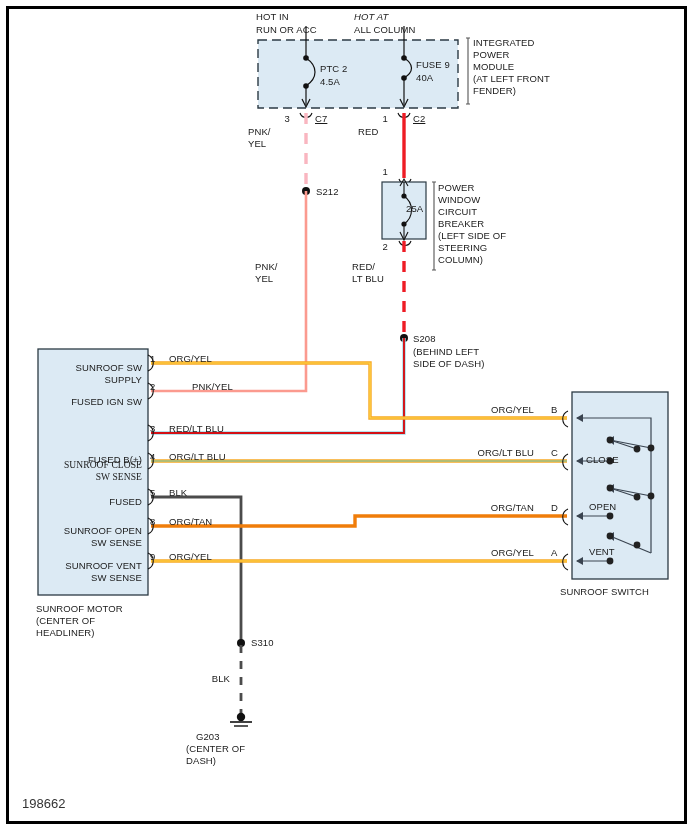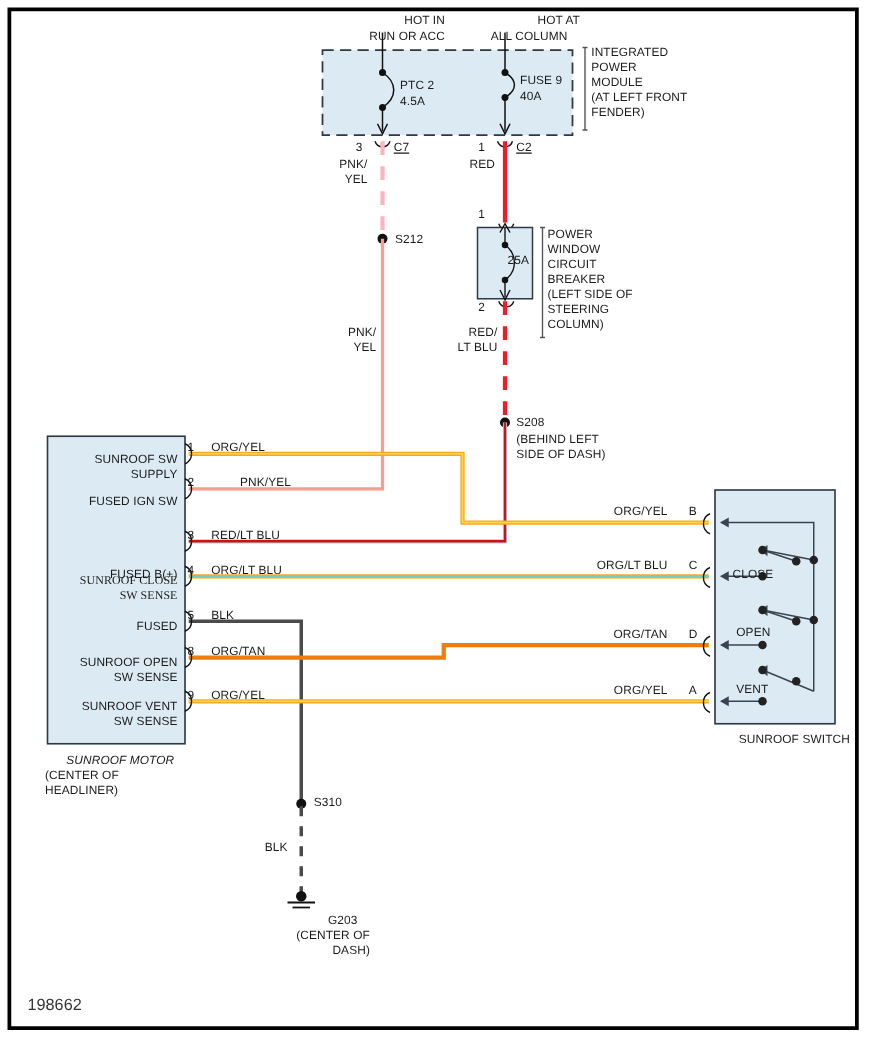--- a/index.html
+++ b/index.html
@@ -10,21 +10,21 @@
   }
   #frame{
     position:absolute;left:6px;top:6px;width:681px;height:818px;
     border:3px solid #000;box-sizing:border-box;background:#fff;
   }
   #canvas{position:absolute;left:0;top:0;width:696px;height:833px;}
   .lbl{
     position:absolute;font-size:9.5px;color:#1a1a1a;line-height:11.5px;
     white-space:pre;letter-spacing:.1px;
   }
-  .lbl.c{text-align:right;}
+  .lbl.c{text-align:left;}
   .lbl.r{text-align:right;}
   .u{text-decoration:underline;}
   .idnum{position:absolute;left:22px;top:796px;font-size:13px;color:#333;}
 </style>
 </head>
 <body>
 
 <div id="frame"></div>
 
 <svg id="canvas" viewBox="0 0 696 833" xmlns="http://www.w3.org/2000/svg">
@@ -183,21 +183,21 @@
       <circle cx="610" cy="516" r="3.4"></circle>
       <circle cx="610" cy="536" r="3.4"></circle>
       <circle cx="637" cy="545" r="3.4"></circle>
       <circle cx="610" cy="561" r="3.4"></circle>
     </g>
   </g>
 </svg>
 
 <div class="lbl c" style="left:256px;top:11px;width:100px;">HOT IN</div>
 <div class="lbl c" style="left:256px;top:24px;width:100px;">RUN OR ACC</div>
-<div class="lbl c" style="left:364px;top:11px;width:100px;">HOT AT</div>
+<div class="lbl c" style="left:354px;top:11px;width:100px;font-style:italic;">HOT AT</div>
 <div class="lbl c" style="left:354px;top:24px;width:100px;">ALL COLUMN</div>
 
 <div class="lbl" style="left:320px;top:63px;">PTC 2</div>
 <div class="lbl" style="left:320px;top:76px;">4.5A</div>
 <div class="lbl" style="left:416px;top:59px;">FUSE 9</div>
 <div class="lbl" style="left:416px;top:72px;">40A</div>
 
 <div class="lbl" style="left:473px;top:37px;">INTEGRATED</div>
 <div class="lbl" style="left:473px;top:49px;">POWER</div>
 <div class="lbl" style="left:473px;top:61px;">MODULE</div>
@@ -260,21 +260,21 @@
 <div class="lbl r" style="left:36px;top:525px;width:106px;">SUNROOF OPEN
 SW SENSE</div>
 <div class="lbl" style="left:150px;top:516px;">8</div>
 <div class="lbl" style="left:169px;top:516px;">ORG/TAN</div>
 
 <div class="lbl r" style="left:36px;top:560px;width:106px;">SUNROOF VENT
 SW SENSE</div>
 <div class="lbl" style="left:150px;top:551px;">9</div>
 <div class="lbl" style="left:169px;top:551px;">ORG/YEL</div>
 
-<div class="lbl" style="left:53px;top:603px;font-style:italic;">SUNROOF MOTOR</div>
+<div class="lbl" style="left:36px;top:603px;">SUNROOF MOTOR</div>
 <div class="lbl" style="left:36px;top:615px;">(CENTER OF</div>
 <div class="lbl" style="left:36px;top:627px;">HEADLINER)</div>
 
 <div class="lbl r" style="left:440px;top:404px;width:94px;">ORG/YEL</div>
 <div class="lbl" style="left:551px;top:404px;">B</div>
 
 <div class="lbl r" style="left:430px;top:447px;width:104px;">ORG/LT BLU</div>
 <div class="lbl" style="left:551px;top:447px;">C</div>
 <div class="lbl" style="left:586px;top:454px;">CLOSE</div>
 

